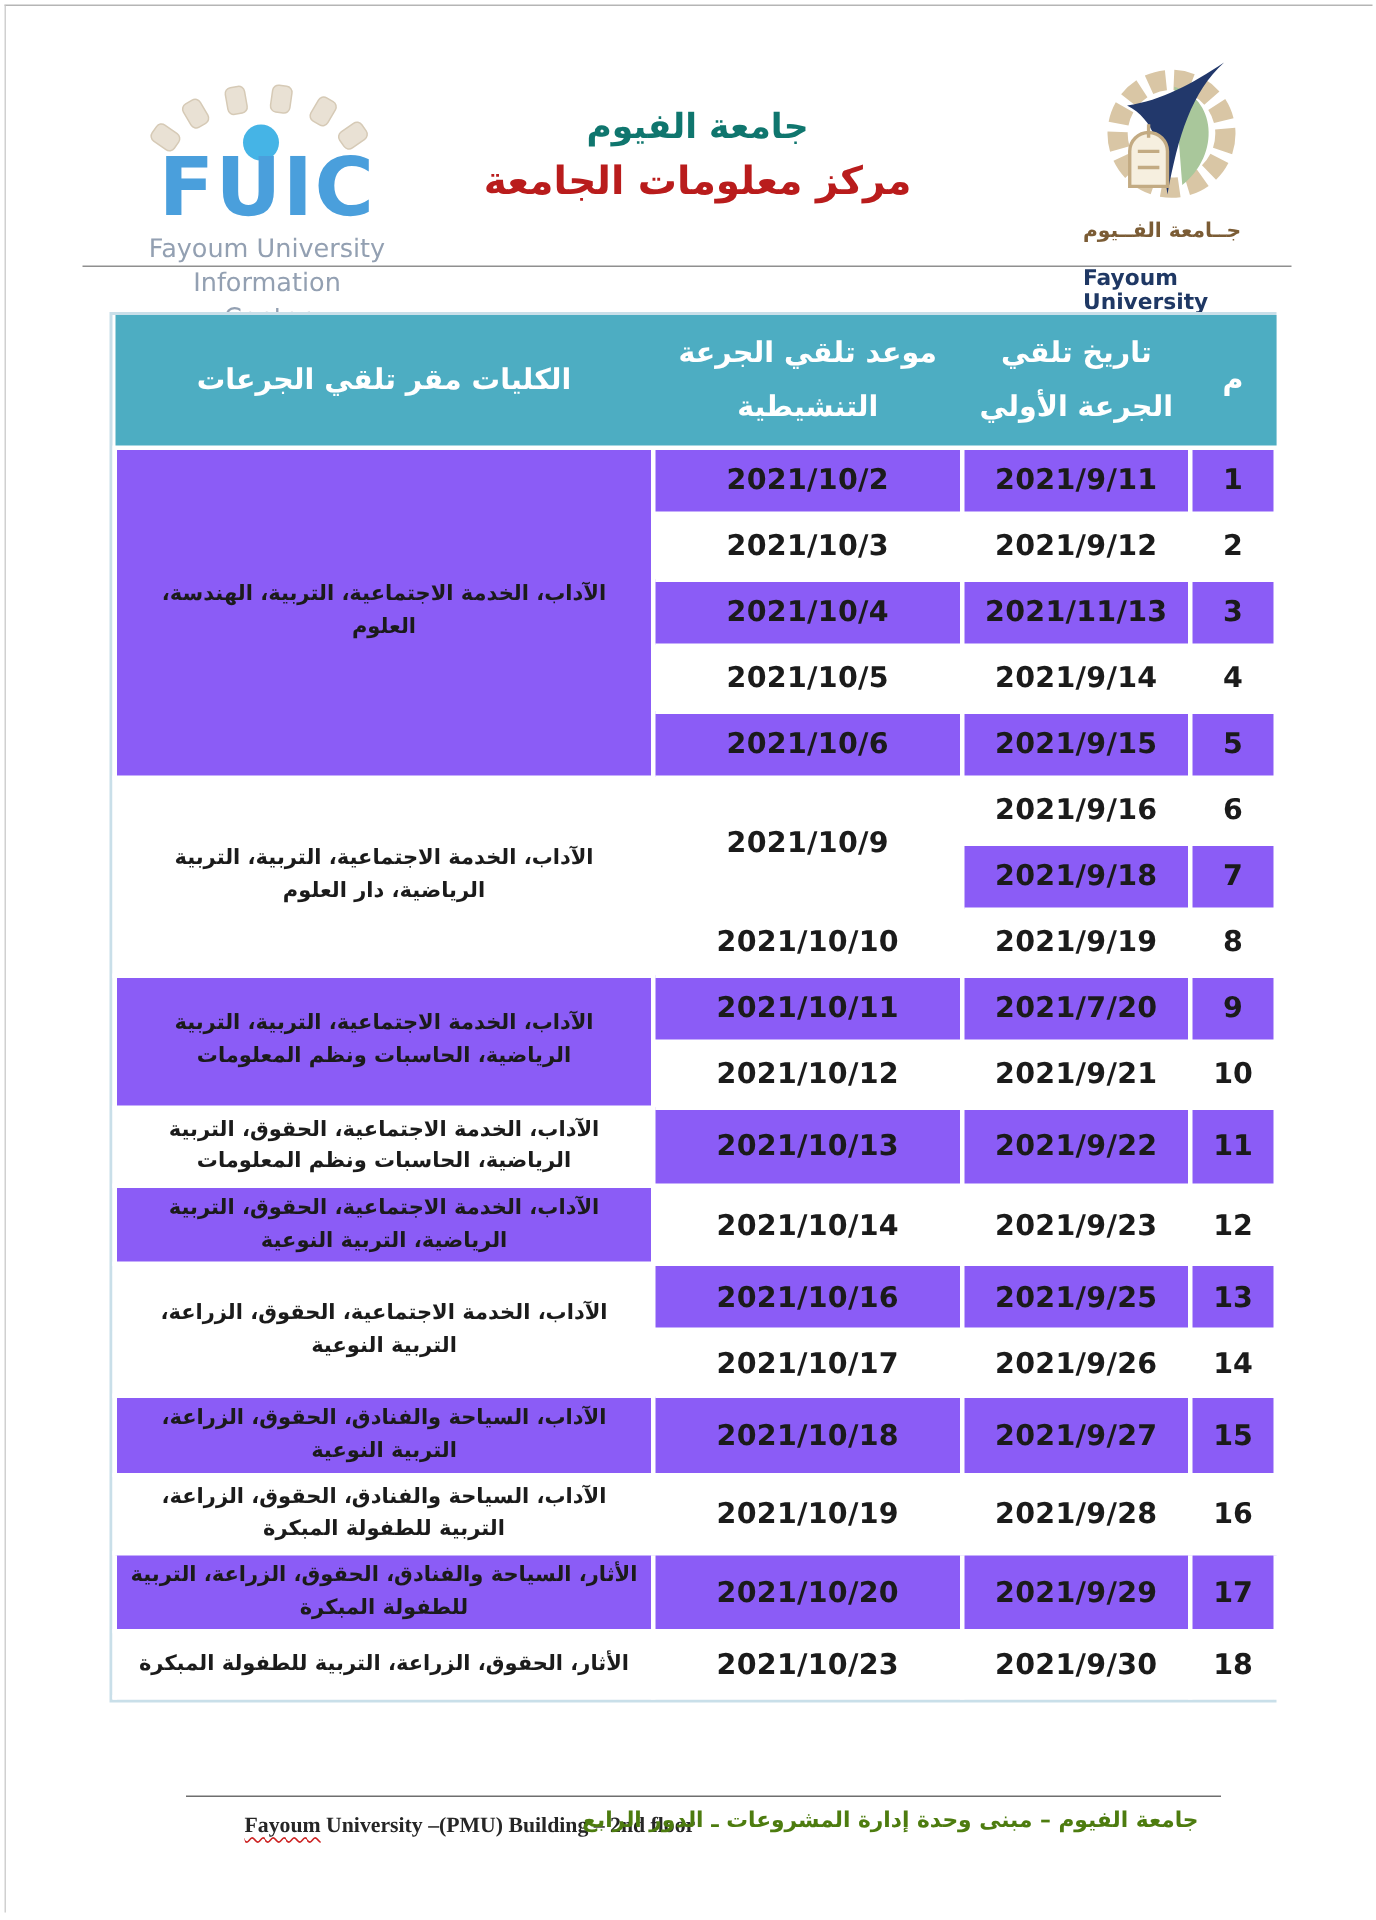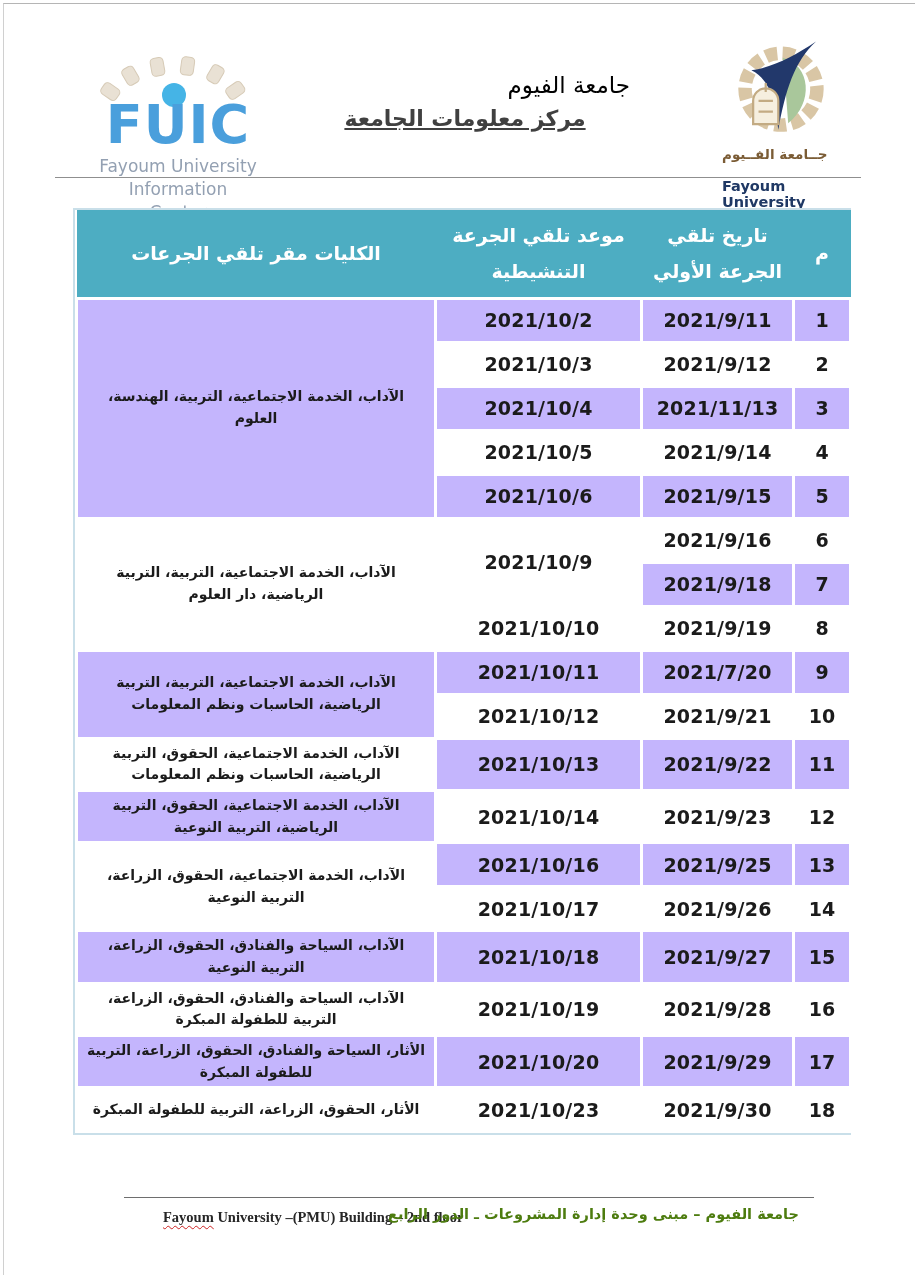--- a/index.html
+++ b/index.html
@@ -12,38 +12,38 @@
 
   
   .hdr { position: absolute; top: 0; left: 0; width: 904px; height: 178px; }
   .hdr-divider { position: absolute; top: 177px; left: 55px; width: 806px;
     border-top: 1.5px solid #8f8f8f; }
 
   .fuic { position: absolute; left: 58px; top: 55px; width: 240px; text-align: center; }
   .fuic-caption { font-size: 17px; color: #93a0b2; line-height: 1.35; margin-top: -4px; }
 
   .center-title { position: absolute; left: 300px; top: 72px; width: 330px; text-align: center; }
-  .center-title .l1 { font-size: 23px; font-weight: normal; color: #000000; text-align: right; }
-  .center-title .l2 { font-size: 22px; font-weight: bold; color: #404040; margin-top: 8px; text-decoration: underline; }
+  .center-title .l1 { font-size: 23px; font-weight: bold; color: #0f766e; }
+  .center-title .l2 { font-size: 26px; font-weight: bold; color: #b91c1c; margin-top: 8px; }
 
   .fu-logo { position: absolute; right: 42px; top: 38px; width: 140px; text-align: left; }
   .fu-logo .ar { font-size: 13.5px; font-weight: bold; color: #7b5c35; margin-top: -2px; letter-spacing: 1px; }
   .fu-logo .en { font-size: 14.5px; font-weight: bold; color: #1f3864; margin-top: 16px; }
 
   
   .tbl-wrap { position: absolute; top: 208px; right: 66px; width: 778px;
     border: 2px solid #c9dfe9; background: #fff; }
   table.schedule { width: 100%; border-collapse: collapse; table-layout: fixed; direction: rtl; }
   .schedule thead th { background: #4dadc2; color: #fff; font-weight: bold;
     font-size: 19px; height: 88px; text-align: center; vertical-align: middle;
     border: 0; border-bottom: 3px solid #fff; line-height: 1.9; }
   .schedule tbody tr { height: 44px; }
   .schedule td { border: 3px solid #fff; text-align: center; vertical-align: middle;
     font-weight: bold; background: #fff; }
-  .schedule td.shaded { background: #c4b5fd; }
+  .schedule td.shaded { background: #8b5cf6; }
   .schedule td.date { font-size: 19px; letter-spacing: 0.2px; }
   .schedule td.num  { font-size: 19px; }
   .schedule td.fac  { font-size: 14px; line-height: 1.55; padding: 3px 8px; }
 
   
   .ftr-line { position: absolute; top: 1197px; left: 124px; width: 690px; border-top: 1.5px solid #6e6e6e; }
   .ftr-en { position: absolute; top: 1209px; left: 163px; font-family: "Liberation Serif", serif;
     font-size: 14.5px; font-weight: bold; color: #262626; }
   .ftr-en .spell { text-decoration: underline wavy #cc2222 1px; text-underline-offset: 3px; }
   .ftr-ar { position: absolute; top: 1206px; right: 118px; font-size: 14.5px; font-weight: bold;

